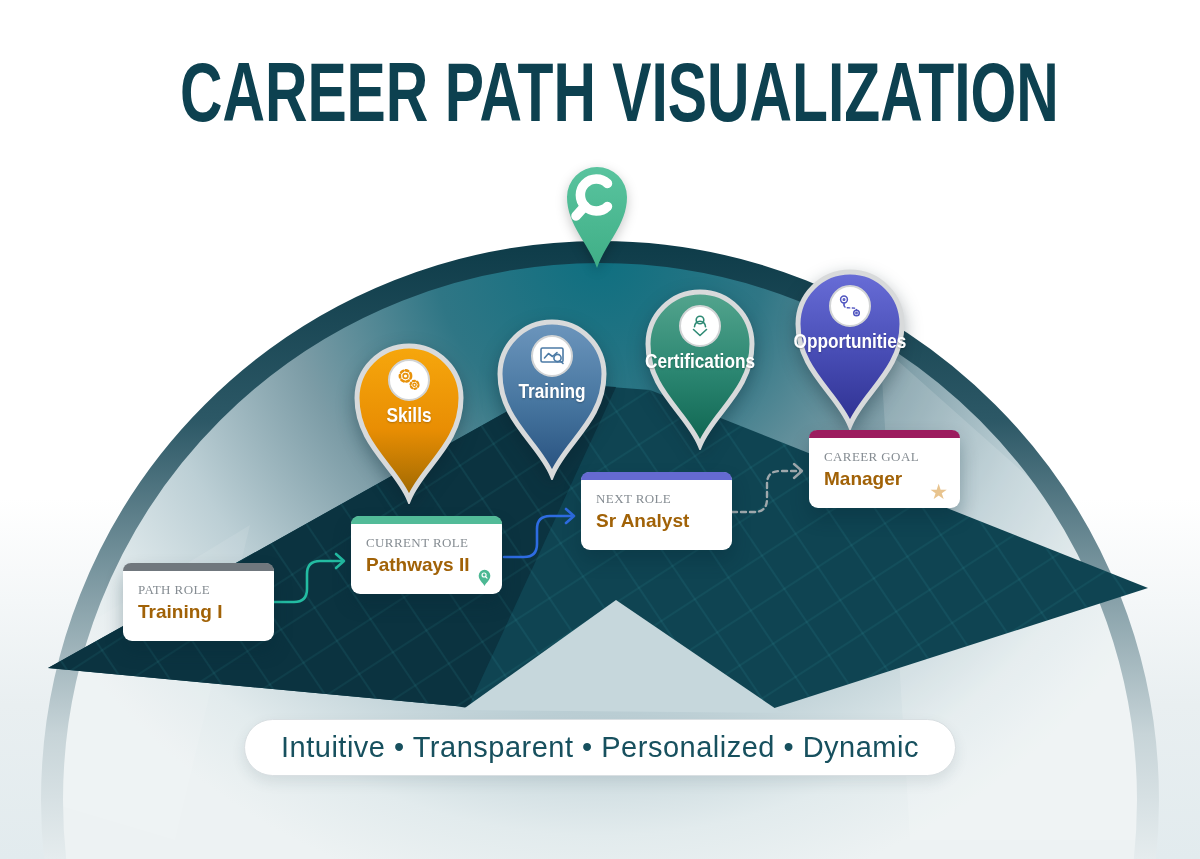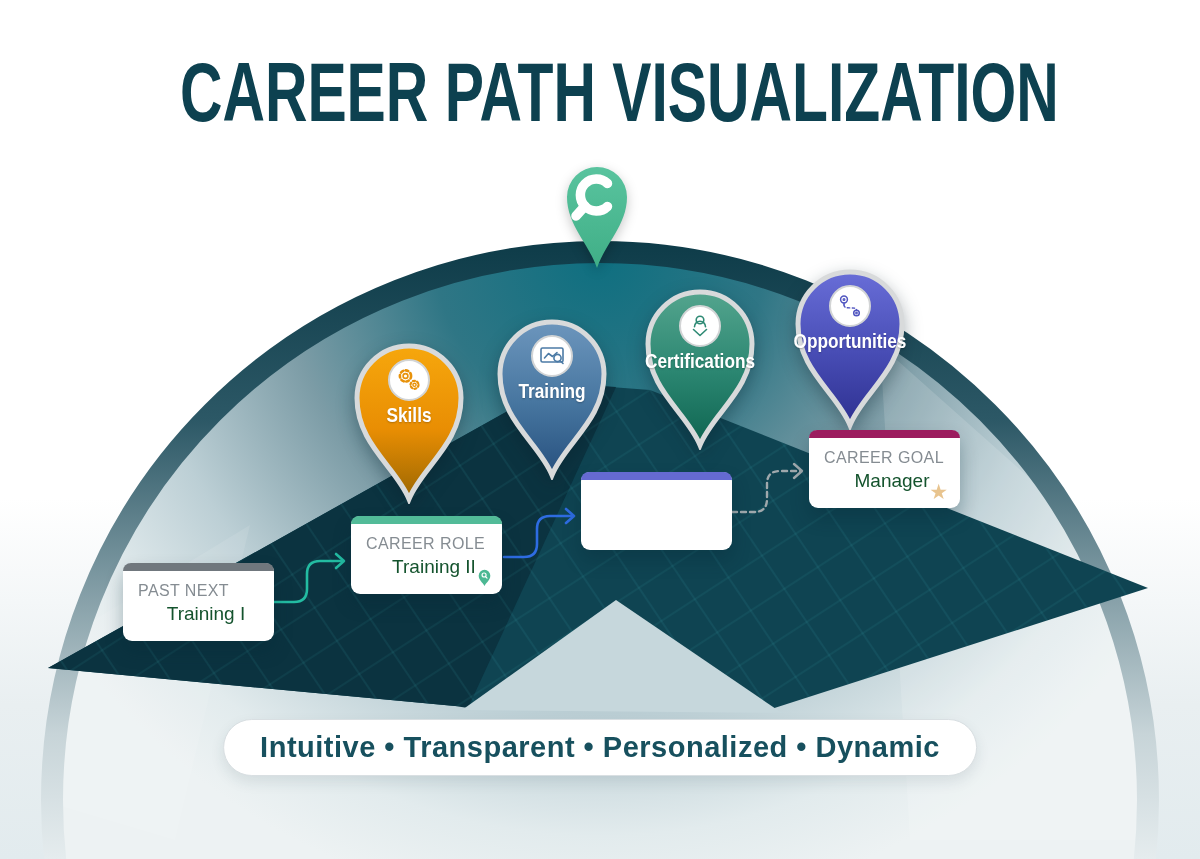--- a/index.html
+++ b/index.html
@@ -44,34 +44,34 @@
     position:absolute;width:151px;height:78px;z-index:4;
     background:#ffffff;border-radius:9px;
     box-shadow:0 10px 18px rgba(8,40,52,.30);
   }
   .role-card .bar{height:8px;border-radius:9px 9px 0 0;}
   .card-past .bar{background:#70777d;}
   .card-current .bar{background:#52bb98;}
   .card-next .bar{background:#656ad1;}
   .card-goal .bar{background:#9c1d5f;}
   .card-body{padding:11px 0 0 15px;}
-  .card-label{font-size:16px;color:#858c92;letter-spacing:.4px;}
-  .card-value{font-size:19px;font-weight:400;color:#14532d;margin-top:3px;text-align:center;}
+  .card-label{font-size:13px;color:#858c92;letter-spacing:.4px;font-family:Liberation Serif, serif;}
+  .card-value{font-size:19px;font-weight:700;color:#a16207;margin-top:3px;}
   .card-badge{position:absolute;right:10px;bottom:7px;line-height:0;}
   .card-star{position:absolute;right:12px;bottom:6px;font-size:21px;color:#e8c48f;line-height:1;}
 
   
   .tagline{
     position:absolute;top:719px;left:50%;transform:translateX(-50%);
     background:#ffffff;border:1px solid #d9dfe2;border-radius:29px;
     padding:11px 36px;z-index:5;
     box-shadow:0 6px 14px rgba(30,60,70,.10);
     white-space:nowrap;
   }
-  .tagline span{font-size:29px;font-weight:700;color:#17505e;letter-spacing:.5px;}
+  .tagline span{font-size:29px;font-weight:400;color:#17505e;letter-spacing:.5px;}
 </style>
 </head>
 <body>
 
 <div class="canvas">
 
   <svg class="scene" width="1200" height="859" viewBox="0 0 1200 859">
     <defs>
       <radialGradient id="domeFill" gradientUnits="userSpaceOnUse" cx="600" cy="255" r="660">
         <stop offset="0" stop-color="#0e6f80"></stop>
@@ -228,42 +228,46 @@
         <path d="M-5.5 0.8 A5.5 5.5 0 0 1 5.5 0.8"></path>
         <path d="M-6.5 3.5 L0 9.5 L6.5 3.5"></path>
       </g>
     </svg>
     <div class="pin-label">Certifications</div>
   </div>
 
   <div class="role-card card-past" style="left:123px;top:563px">
     <div class="bar"></div>
     <div class="card-body">
-      <div class="card-label">PAST NEXT</div>
+      <div class="card-label">PATH ROLE</div>
       <div class="card-value">Training I</div>
     </div>
   </div>
 
   <div class="role-card card-current" style="left:351px;top:516px">
     <div class="bar"></div>
     <div class="card-body">
-      <div class="card-label">CAREER ROLE</div>
-      <div class="card-value">Training II</div>
+      <div class="card-label">CURRENT ROLE</div>
+      <div class="card-value">Pathways II</div>
     </div>
     <span class="card-badge">
       <svg width="15" height="19" viewBox="-7 -9 14 18">
         <path d="M0 8 C-2 4.5 -5.5 2.6 -5.5 -1.8 A5.5 5.5 0 1 1 5.5 -1.8 C5.5 2.6 2 4.5 0 8 Z" fill="#4cb893"></path>
         <circle cx="-0.4" cy="-2.4" r="1.9" fill="none" stroke="#ffffff" stroke-width="1.1"></circle>
         <path d="M1 -0.9 L2.4 0.6" stroke="#ffffff" stroke-width="1.1" stroke-linecap="round"></path>
       </svg>
     </span>
   </div>
 
   <div class="role-card card-next" style="left:581px;top:472px">
     <div class="bar"></div>
+    <div class="card-body">
+      <div class="card-label">NEXT ROLE</div>
+      <div class="card-value">Sr Analyst</div>
+    </div>
   </div>
 
   <div class="role-card card-goal" style="left:809px;top:430px">
     <div class="bar"></div>
     <div class="card-body">
       <div class="card-label">CAREER GOAL</div>
       <div class="card-value">Manager</div>
     </div>
     <span class="card-star">★</span>
   </div>

